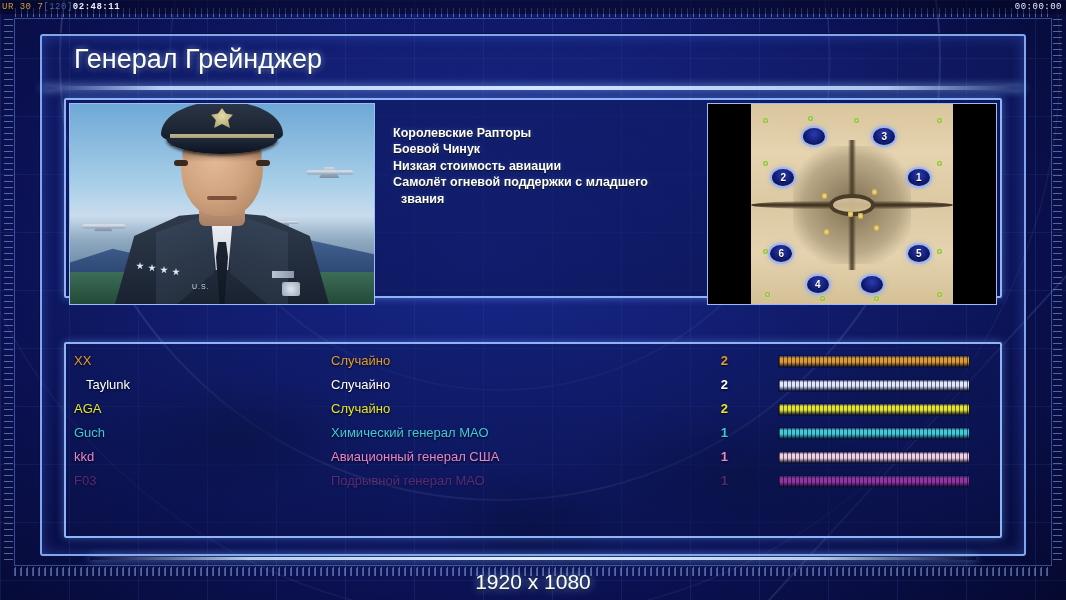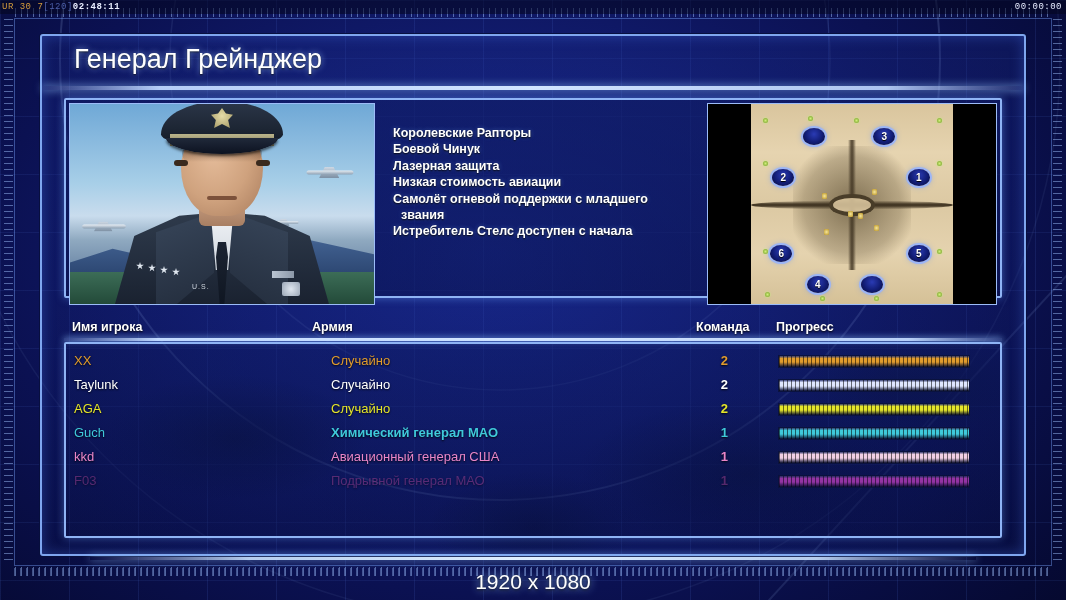--- a/index.html
+++ b/index.html
@@ -411,25 +411,23 @@
           <div class="star" id="s4"></div>
           <div id="us-tab">U.S.</div>
           <div id="rb1"></div>
           <div id="rb2"></div>
         </div>
       </div>
 
       <div id="desc">
         <div class="desc-line">Королевские Рапторы</div>
         <div class="desc-line">Боевой Чинук</div>
-        <div class="desc-line">Лазерная защита</div>
         <div class="desc-line">Низкая стоимость авиации</div>
         <div class="desc-line">Самолёт огневой поддержки с младшего</div>
         <div class="desc-line indent">звания</div>
-        <div class="desc-line">Истребитель Стелс доступен с начала</div>
       </div>
 
       <div id="minimap-wrap">
         <div id="minimap">
           <div id="mm-base"></div>
           <div id="mm-core"></div>
           <div id="mm-vein"></div>
           <div id="mm-river"></div>
           <div id="mm-eye"></div>
           <div id="mm-markers">
@@ -460,56 +458,49 @@
               <div class="mm-sup" style="left: 36%; top: 62%;"></div>
               <div class="mm-sup" style="left: 61%; top: 60%;"></div>
             </div>
         </div>
       </div>
 
     </div>
 
     <div id="roster">
 
-      <div id="roster-header">
-        <div class="col-h" id="h-name">Имя игрока</div>
-        <div class="col-h" id="h-army">Армия</div>
-        <div class="col-h" id="h-team">Команда</div>
-        <div class="col-h" id="h-prog">Прогресс</div>
-        <div id="roster-rule"></div>
-      </div>
 
       <div id="roster-body">
           <div class="prow">
             <div class="p-name" style="color: rgb(224, 155, 45); opacity: 1;">XX</div>
             <div class="p-army" style="color: rgb(224, 155, 45); opacity: 1;">Случайно</div>
             <div class="p-team" style="color: rgb(224, 155, 45); opacity: 1;">2</div>
             <div class="p-prog">
               <div class="fill" style="background: repeating-linear-gradient(to right, rgba(0, 0, 0, 0.55) 0px, rgba(0, 0, 0, 0.55) 1px, transparent 1px, transparent 4px), linear-gradient(rgba(255, 255, 255, 0.15), rgb(224, 155, 45) 22%, rgb(224, 155, 45) 55%, rgba(0, 0, 0, 0.45)); opacity: 1;"></div>
             </div>
           </div>
           <div class="prow">
-            <div class="p-name" style="color: rgb(255, 255, 255); opacity: 1;">Taylunk</div>
+            <div class="p-name" style="color: rgb(255, 255, 255); opacity: 1; margin-left: 12px;">Taylunk</div>
             <div class="p-army" style="color: rgb(255, 255, 255); opacity: 1;">Случайно</div>
             <div class="p-team" style="color: rgb(255, 255, 255); opacity: 1;">2</div>
             <div class="p-prog">
               <div class="fill" style="background: repeating-linear-gradient(to right, rgba(0, 0, 0, 0.55) 0px, rgba(0, 0, 0, 0.55) 1px, transparent 1px, transparent 4px), linear-gradient(rgba(255, 255, 255, 0.15), rgb(223, 230, 255) 22%, rgb(223, 230, 255) 55%, rgba(0, 0, 0, 0.45)); opacity: 1;"></div>
             </div>
           </div>
           <div class="prow">
             <div class="p-name" style="color: rgb(228, 229, 42); opacity: 1;">AGA</div>
             <div class="p-army" style="color: rgb(228, 229, 42); opacity: 1;">Случайно</div>
             <div class="p-team" style="color: rgb(228, 229, 42); opacity: 1;">2</div>
             <div class="p-prog">
               <div class="fill" style="background: repeating-linear-gradient(to right, rgba(0, 0, 0, 0.55) 0px, rgba(0, 0, 0, 0.55) 1px, transparent 1px, transparent 4px), linear-gradient(rgba(255, 255, 255, 0.15), rgb(228, 229, 42) 22%, rgb(228, 229, 42) 55%, rgba(0, 0, 0, 0.45)); opacity: 1;"></div>
             </div>
           </div>
           <div class="prow">
             <div class="p-name" style="color: rgb(63, 201, 218); opacity: 1;">Guch</div>
-            <div class="p-army" style="color: rgb(63, 201, 218); opacity: 1; font-weight: bold;">Химический генерал МАО</div>
+            <div class="p-army" style="color: rgb(63, 201, 218); opacity: 1;">Химический генерал МАО</div>
             <div class="p-team" style="color: rgb(63, 201, 218); opacity: 1;">1</div>
             <div class="p-prog">
               <div class="fill" style="background: repeating-linear-gradient(to right, rgba(0, 0, 0, 0.55) 0px, rgba(0, 0, 0, 0.55) 1px, transparent 1px, transparent 4px), linear-gradient(rgba(255, 255, 255, 0.15), rgb(63, 201, 218) 22%, rgb(63, 201, 218) 55%, rgba(0, 0, 0, 0.45)); opacity: 1;"></div>
             </div>
           </div>
           <div class="prow">
             <div class="p-name" style="color: rgb(233, 134, 201); opacity: 1;">kkd</div>
             <div class="p-army" style="color: rgb(233, 134, 201); opacity: 1;">Авиационный генерал США</div>
             <div class="p-team" style="color: rgb(233, 134, 201); opacity: 1;">1</div>
             <div class="p-prog">

